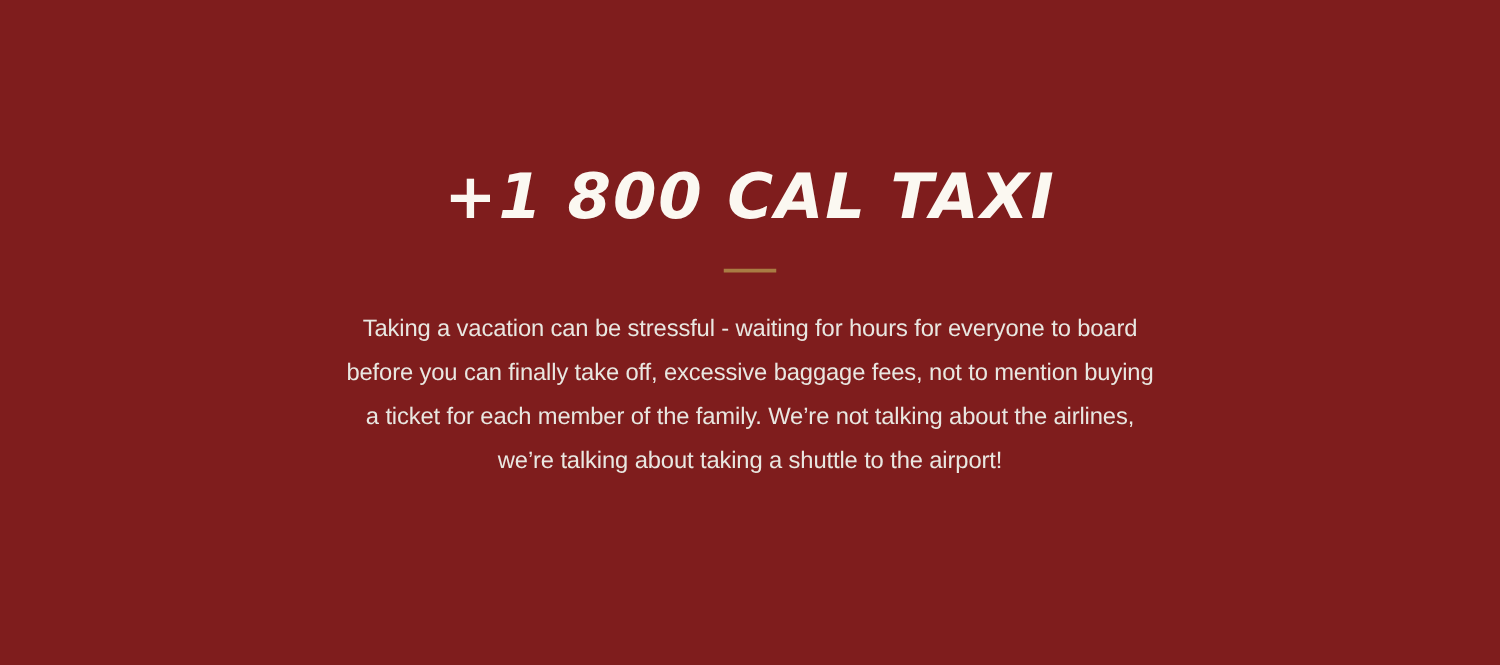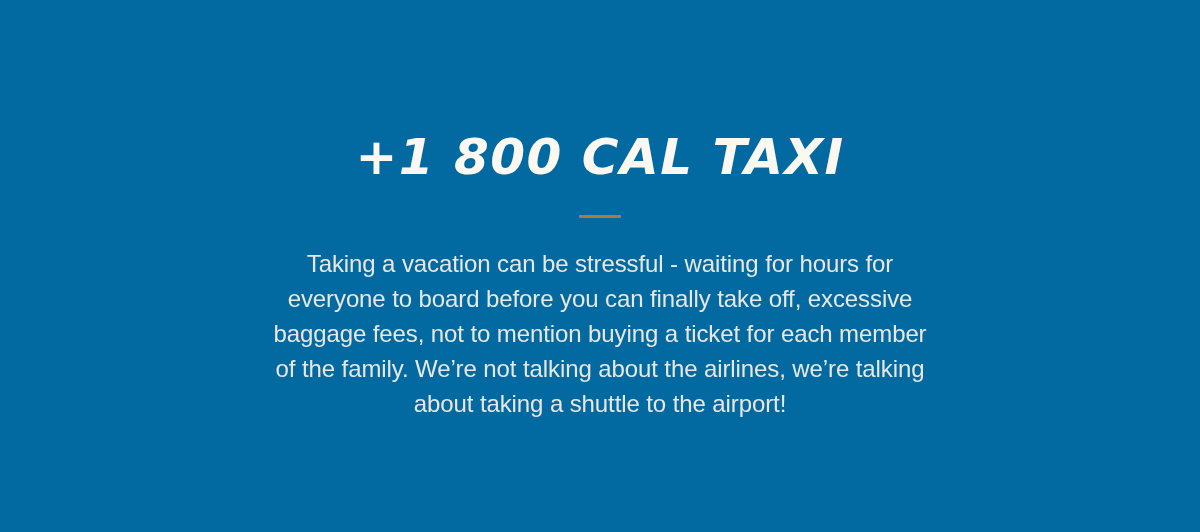--- a/index.html
+++ b/index.html
@@ -16,21 +16,21 @@
 
   .hero {
     width: 1200px;
     height: 532px;
     box-sizing: border-box;
     display: flex;
     flex-direction: column;
     align-items: center;
     justify-content: flex-start;
     padding-top: 132px;
-    background: #0369a1;
+    background: #7f1d1d;
   }
 
   .hero-title {
     margin: 0;
     font-family: "DejaVu Sans", sans-serif;
     font-size: 50px;
     font-weight: bold;
     font-style: italic;
     letter-spacing: 1.5px;
     line-height: 1.0;
@@ -53,21 +53,21 @@
     height: 3px;
     background: #a97c43;
   }
 
   .hero-body {
     margin: 0;
     margin-top: 28px;
     width: 660px;
     text-align: center;
     font-family: "Liberation Sans", sans-serif;
-    font-size: 24px;
+    font-size: 19px;
     font-weight: 400;
     line-height: 35px;
     color: #e9e7e1;
     letter-spacing: -0.1px;
   }
 </style>
 </head>
 <body>
 
 <section class="hero">

